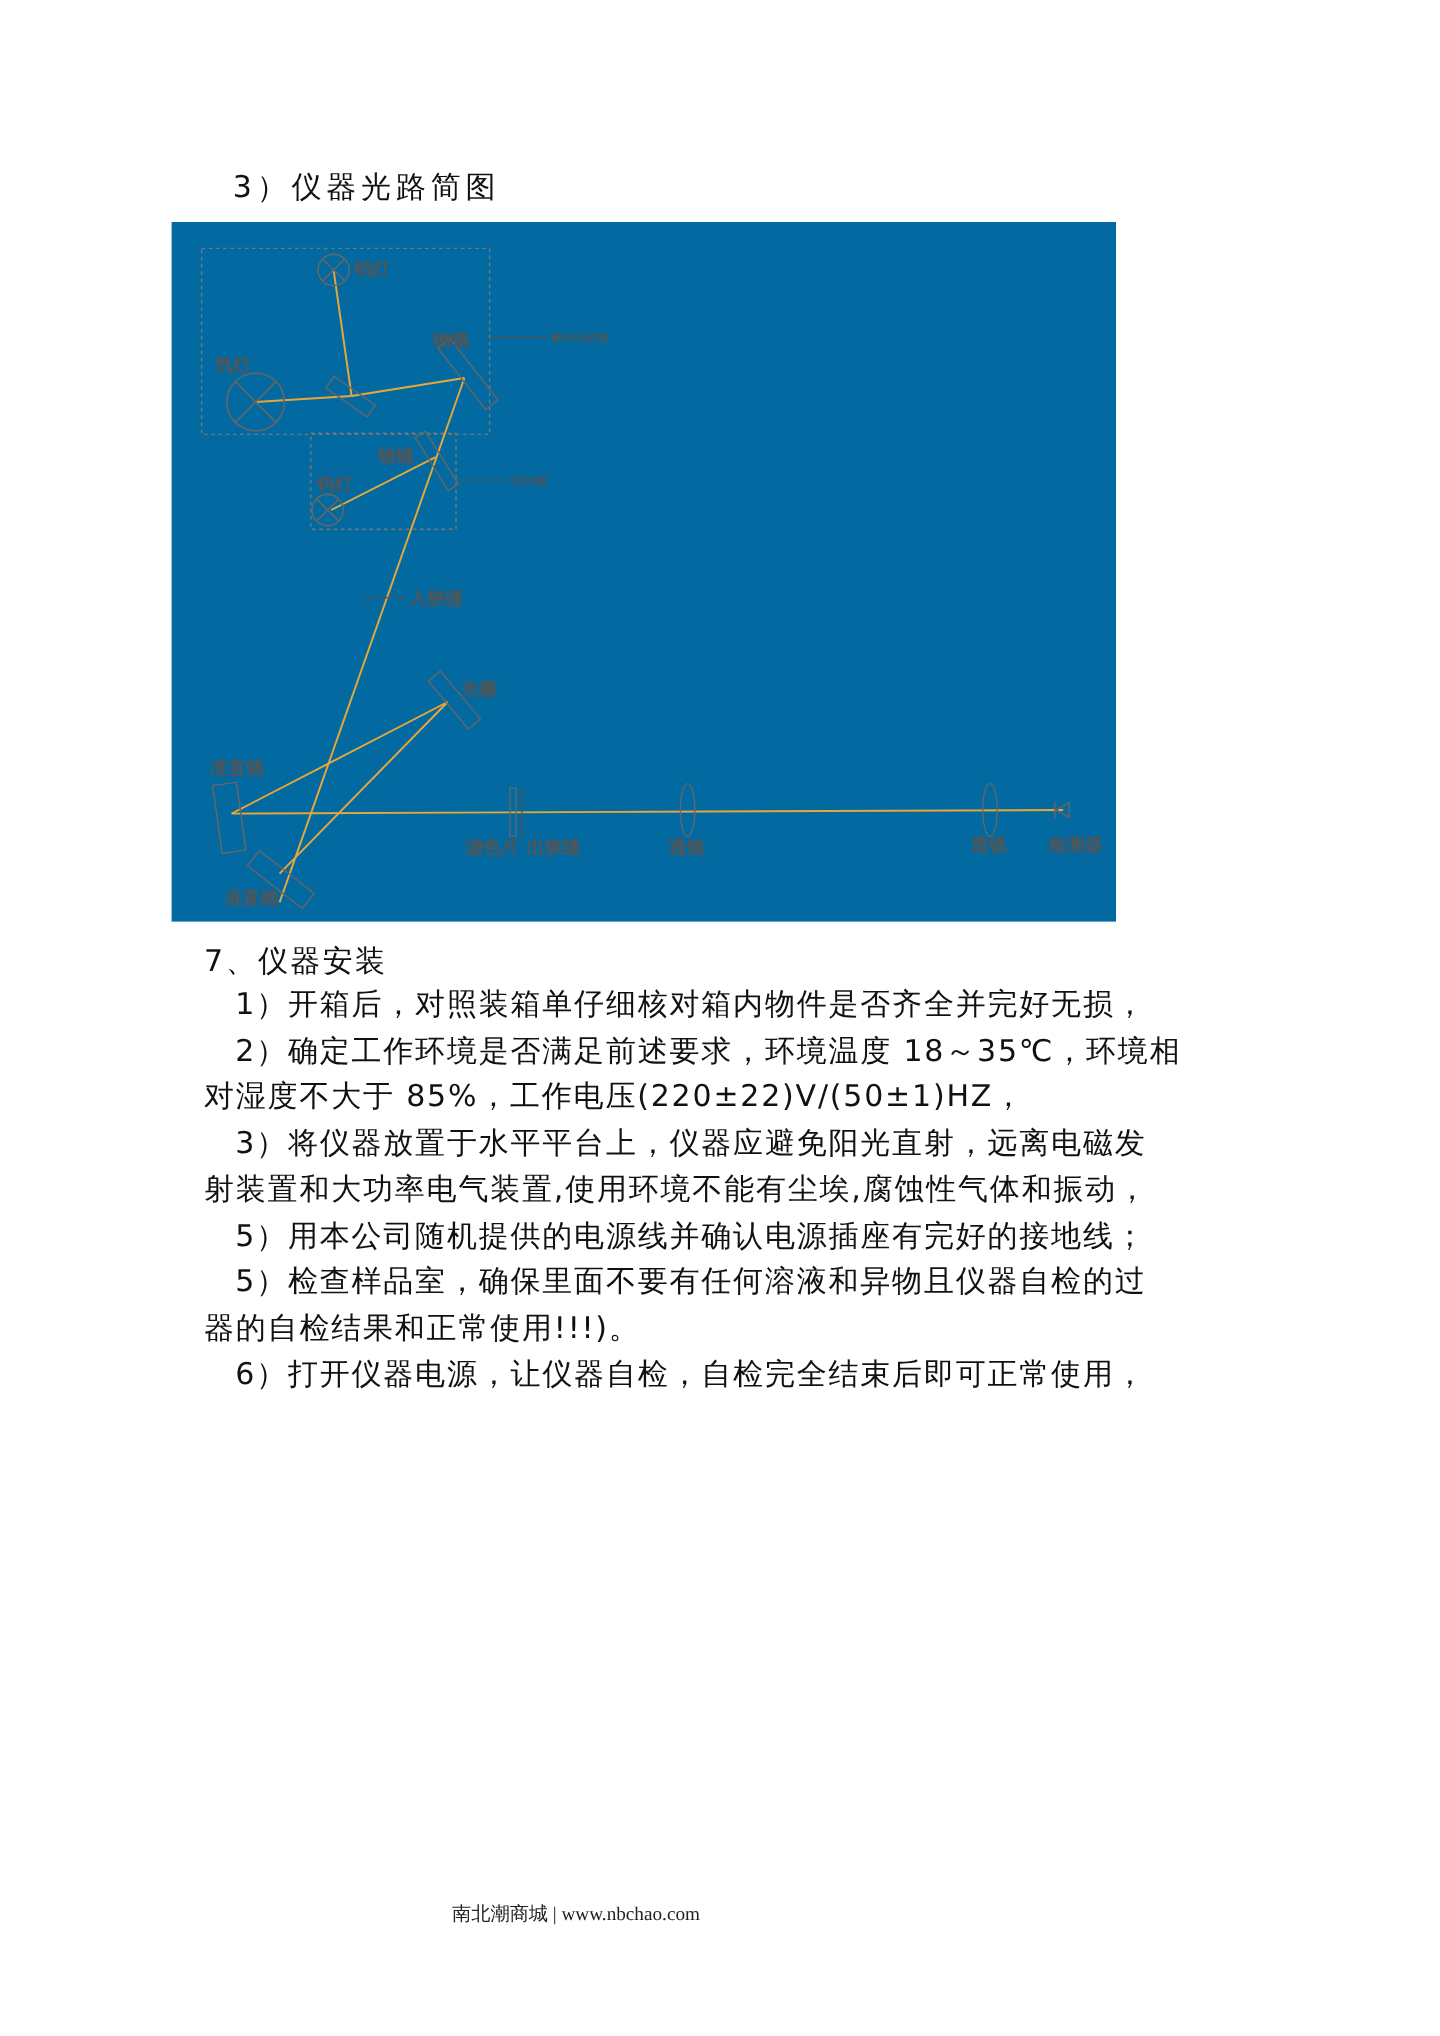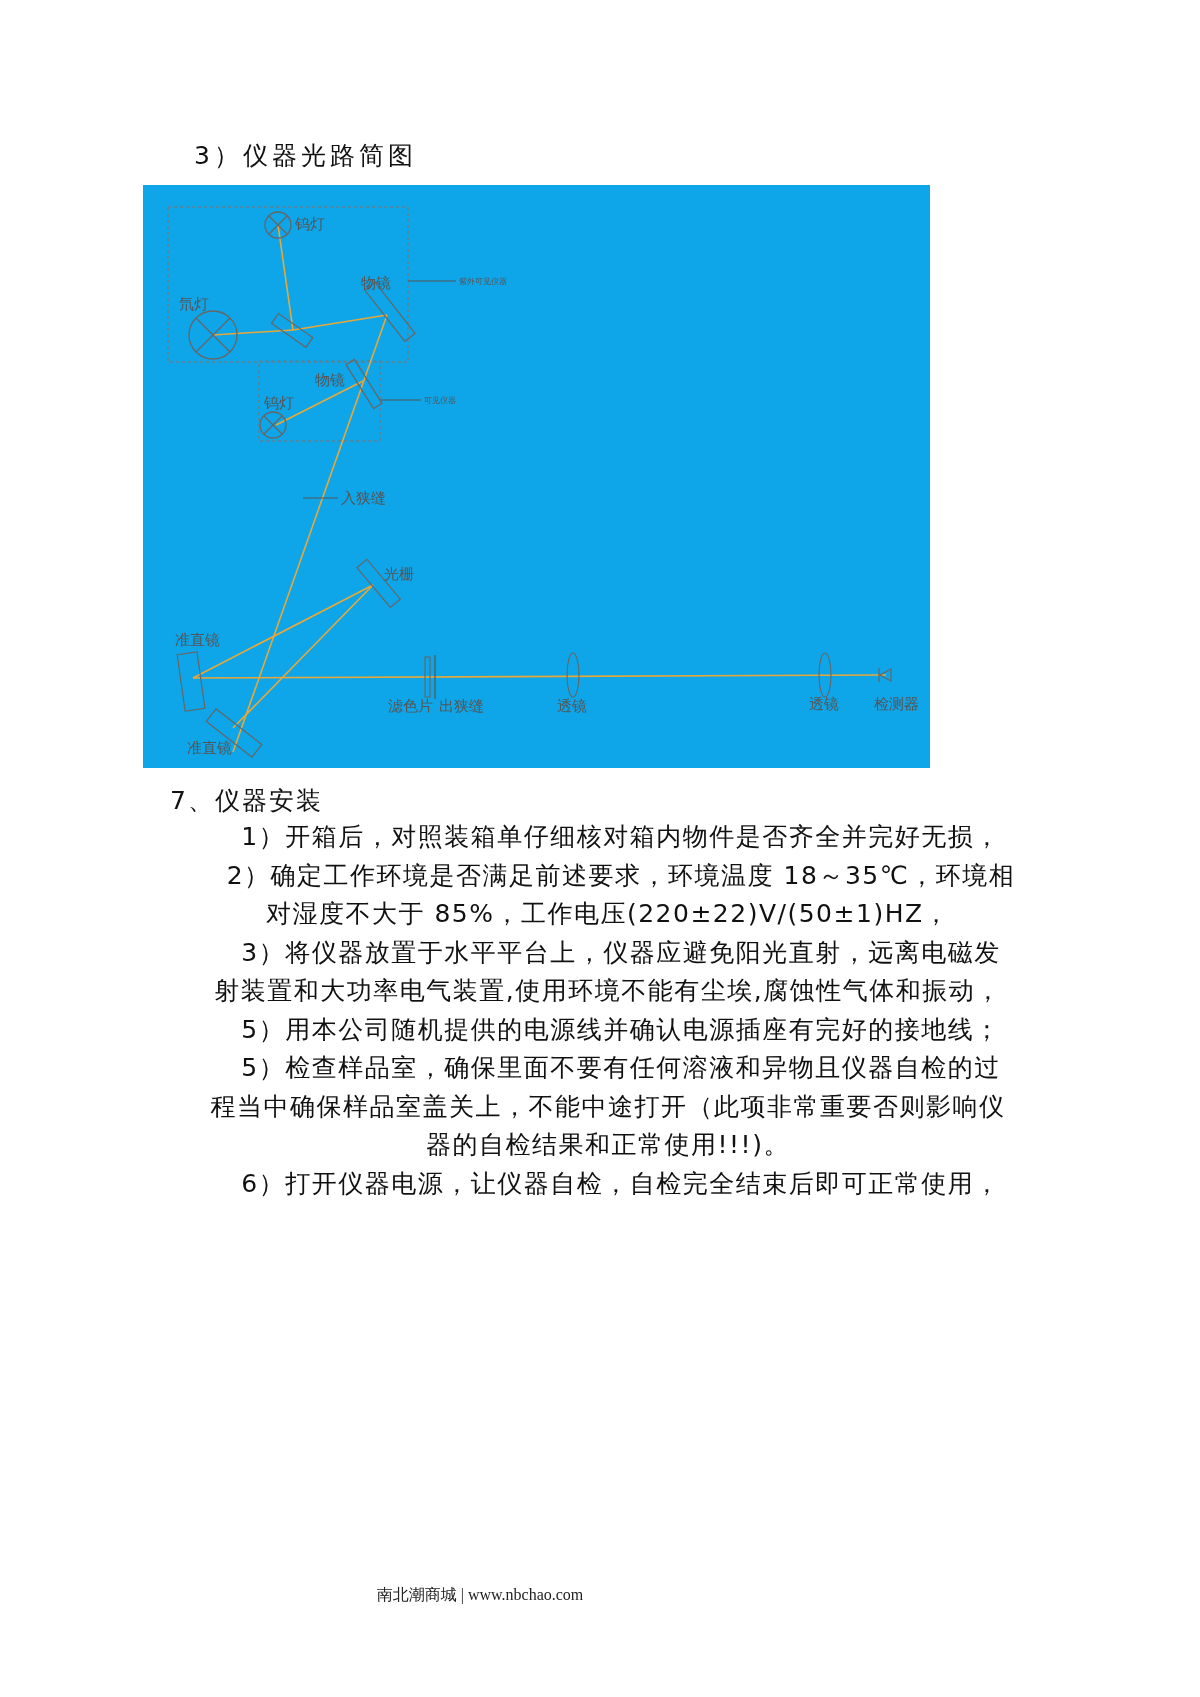--- a/index.html
+++ b/index.html
@@ -1,20 +1,20 @@
 <!DOCTYPE html>
 <html><head>
 <meta charset="utf-8">
 <style>
   html, body { margin: 0; padding: 0; background: #ffffff; }
   body { width: 1200px; height: 1697px; position: relative; overflow: hidden;
          font-family: "DejaVu Sans", sans-serif; color: #111; }
   .heading { position: absolute; font-size: 25px; letter-spacing: 4px; line-height: 1; }
   .figure { position: absolute; left: 143px; top: 185px; width: 787px; height: 583px;
-            background: #0ea5e9; }
+            background: #0369a1; font-weight: bold; }
   .figure svg { position: absolute; left: 0; top: 0; }
   .body-text { position: absolute; left: 183px; top: 858px; width: 850px;
                font-size: 25px; line-height: 38.5px; letter-spacing: 1.5px; }
   .body-text p { margin: 0; }
   .indent { padding-left: 26px; }
   .footer { position: absolute; left: 0; width: 960px; top: 1585px; text-align: center;
             font-family: "Liberation Serif", serif; font-size: 16px; color: #222; }
   .lbl { font-family: "DejaVu Sans", sans-serif; fill: #555; font-size: 15px; }
   .lbl-sm { font-family: "DejaVu Sans", sans-serif; fill: #555; font-size: 8px; }
 </style>
@@ -100,26 +100,25 @@
     <text class="lbl" x="245" y="526">滤色片</text>
     <text class="lbl" x="296" y="526">出狭缝</text>
     <text class="lbl" x="414" y="526">透镜</text>
     <text class="lbl" x="666" y="524">透镜</text>
     <text class="lbl" x="731" y="524">检测器</text>
   </svg>
 </div>
 
 <div class="heading" style="left:170px; top:788px; letter-spacing:2px;">7、仪器安装</div>
 
-<div class="body-text" style="left:183px; top:818px;text-align:center;">
+<div class="body-text" style="left:170px; top:818px;">
   <p class="indent">1）开箱后，对照装箱单仔细核对箱内物件是否齐全并完好无损，</p>
   <p class="indent">2）确定工作环境是否满足前述要求，环境温度 18～35℃，环境相</p>
   <p>对湿度不大于 85%，工作电压(220±22)V/(50±1)HZ，</p>
   <p class="indent">3）将仪器放置于水平平台上，仪器应避免阳光直射，远离电磁发</p>
   <p>射装置和大功率电气装置,使用环境不能有尘埃,腐蚀性气体和振动，</p>
   <p class="indent">5）用本公司随机提供的电源线并确认电源插座有完好的接地线；</p>
   <p class="indent">5）检查样品室，确保里面不要有任何溶液和异物且仪器自检的过</p>
-  <p>程当中确保样品室盖关上，不能中途打开（此项非常重要否则影响仪</p>
   <p>器的自检结果和正常使用!!!)。</p>
   <p class="indent">6）打开仪器电源，让仪器自检，自检完全结束后即可正常使用，</p>
 </div>
 
 <div class="footer">南北潮商城 | www.nbchao.com</div>
 
 </body></html>

